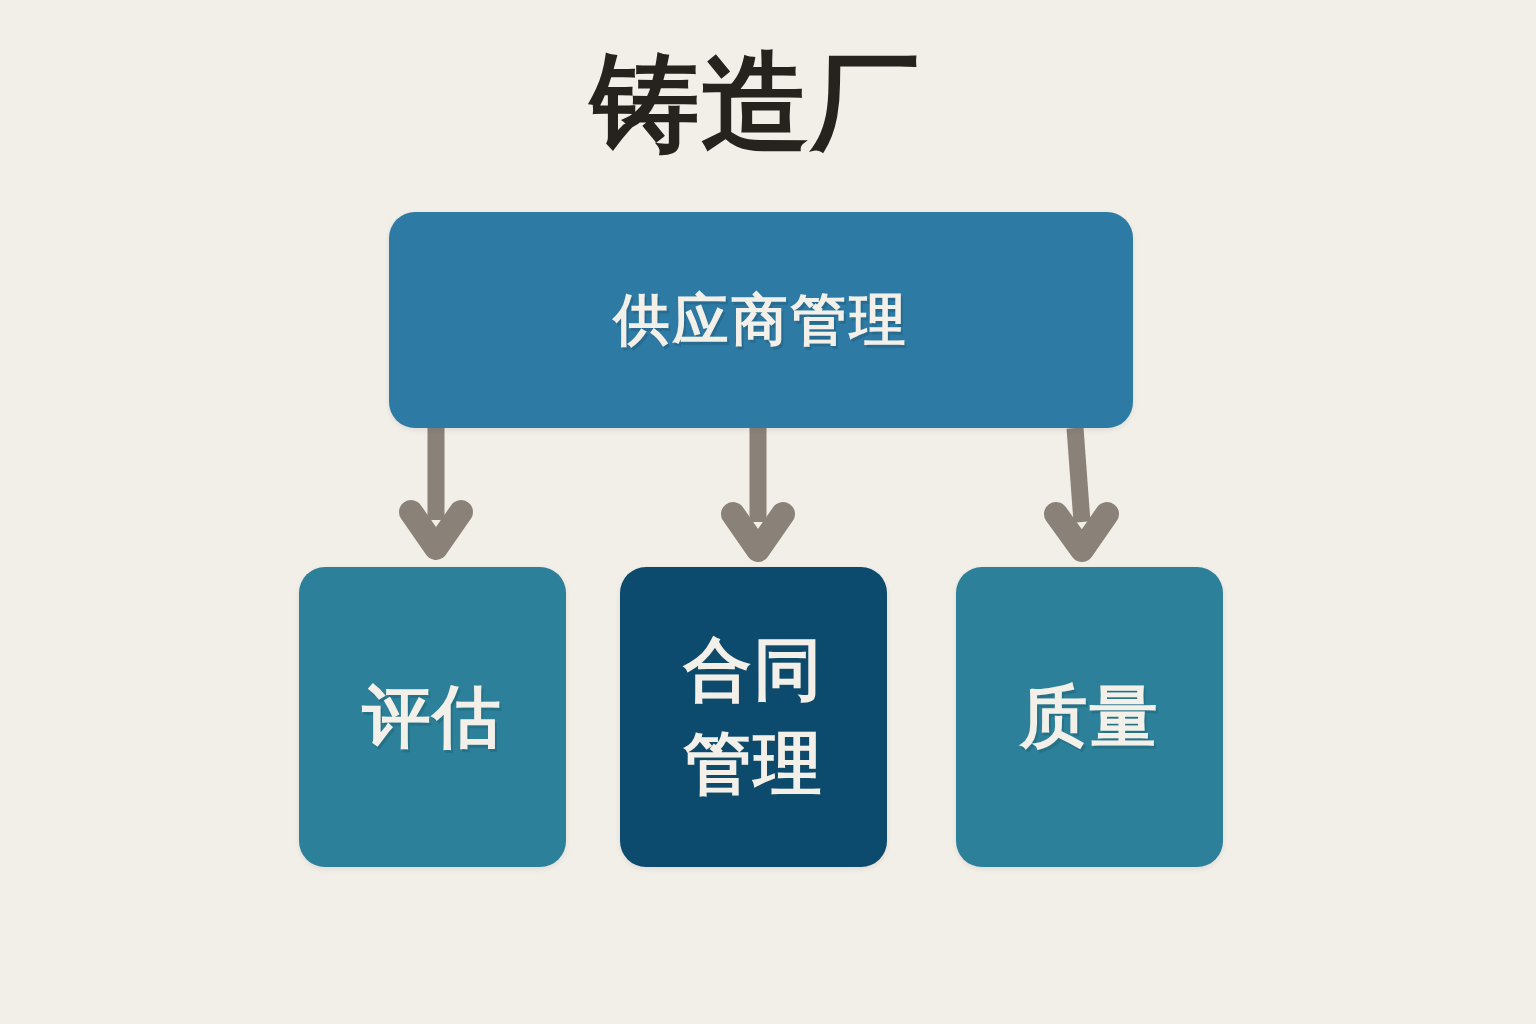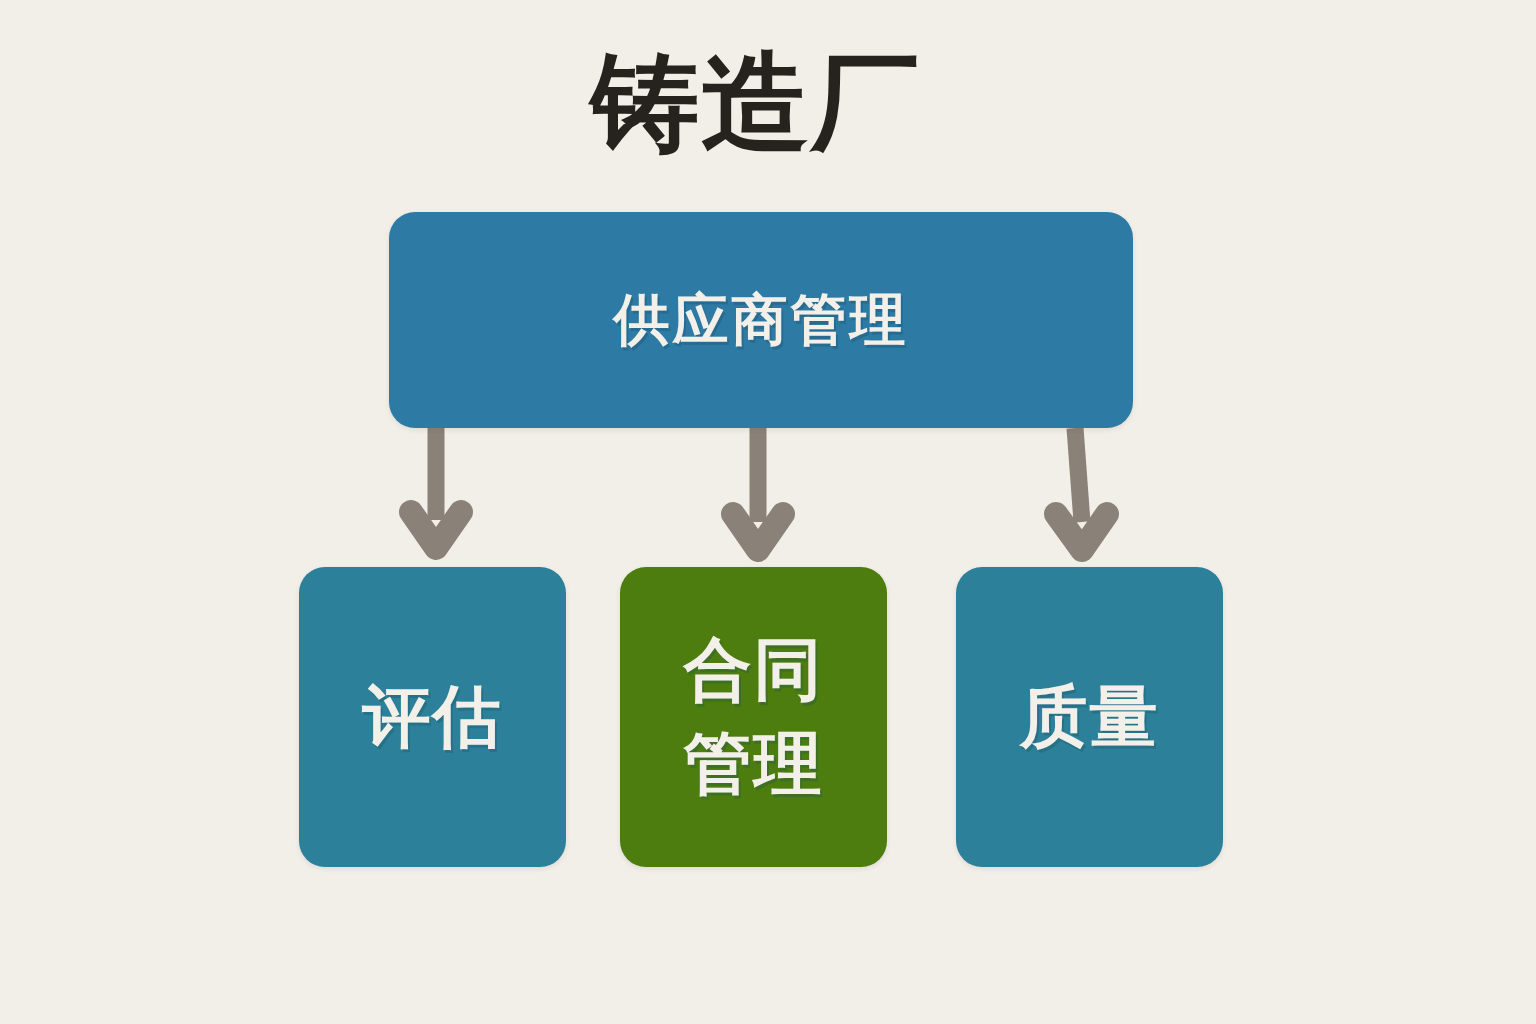--- a/index.html
+++ b/index.html
@@ -124,21 +124,21 @@
   </svg>
 
   <div class="node-root" style="background: rgb(45, 123, 165);">
     <span class="node-label" style="color: rgb(243, 240, 234);">供应商管理</span>
   </div>
 
   <div class="node-child" id="child-0" style="background: rgb(44, 128, 153);">
     <span class="line" style="color: rgb(243, 240, 234);">评估</span>
   </div>
 
-  <div class="node-child" id="child-1" style="background: #4d7c0f;">
+  <div class="node-child" id="child-1" style="background: #0c4a6e;">
     <span class="line" style="color: rgb(243, 240, 234);">合同</span>
     <span class="line" style="color: rgb(243, 240, 234);">管理</span>
   </div>
 
   <div class="node-child" id="child-2" style="background: rgb(44, 128, 153);">
     <span class="line" style="color: rgb(243, 240, 234);">质量</span>
   </div>
 
 </div>
 

